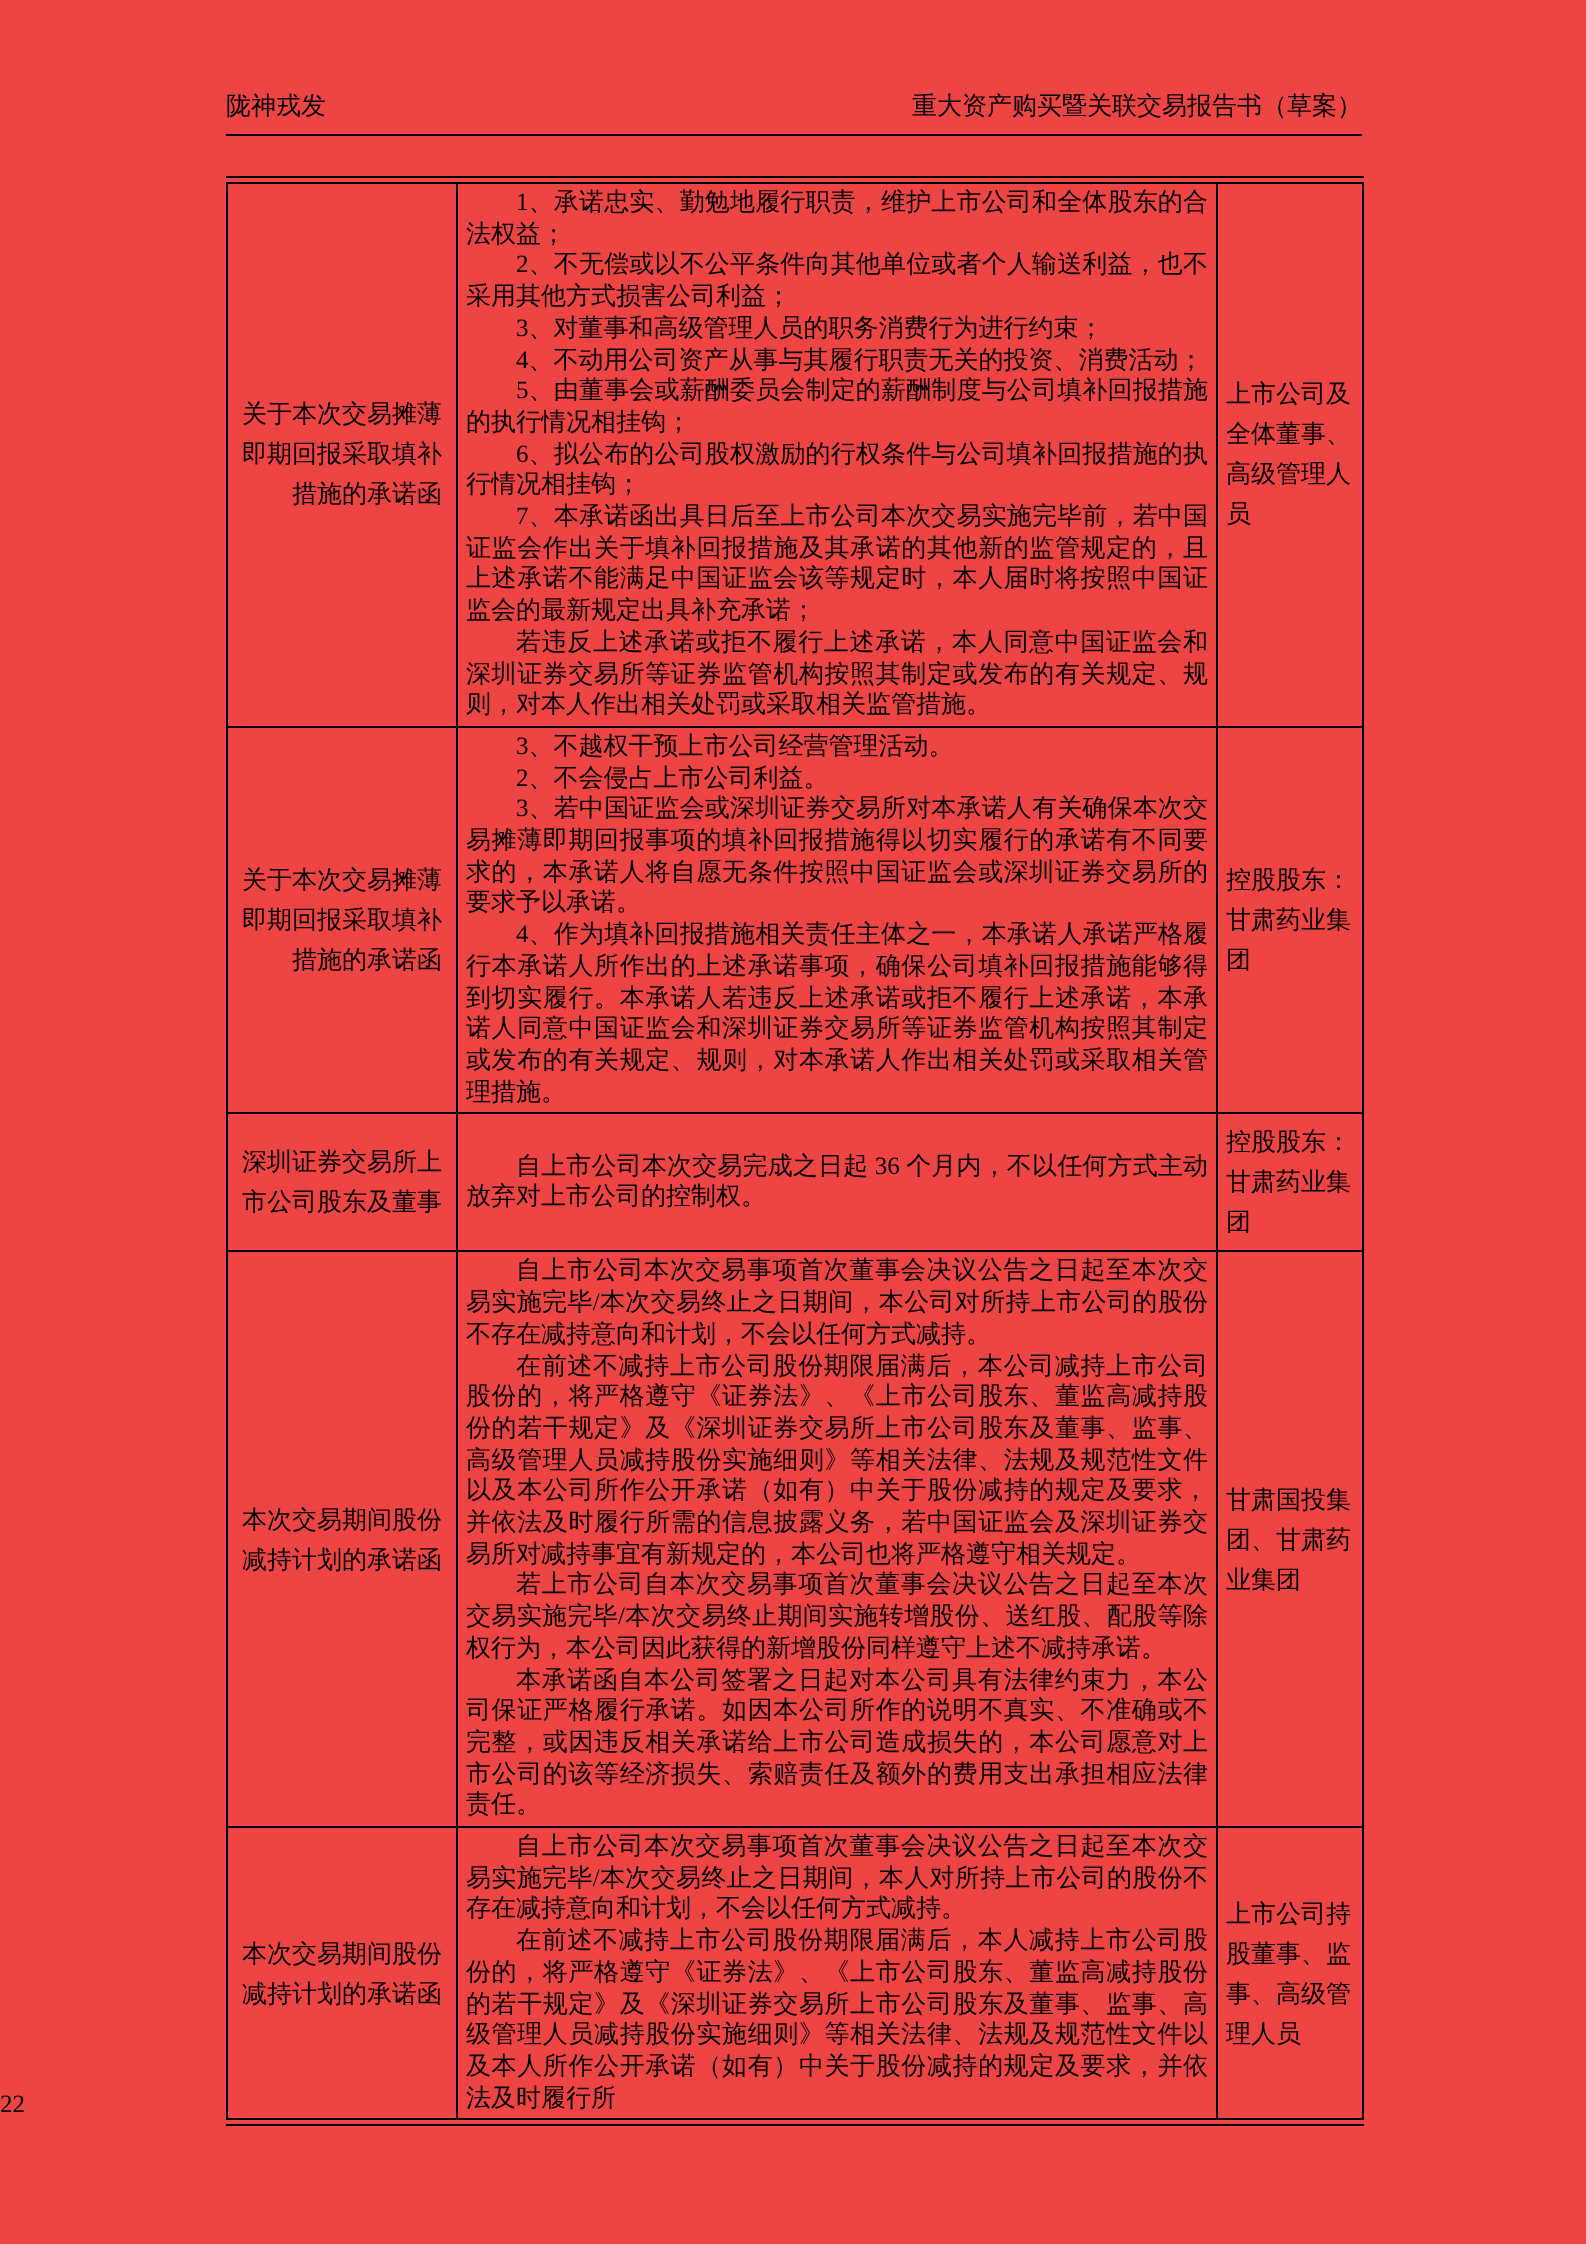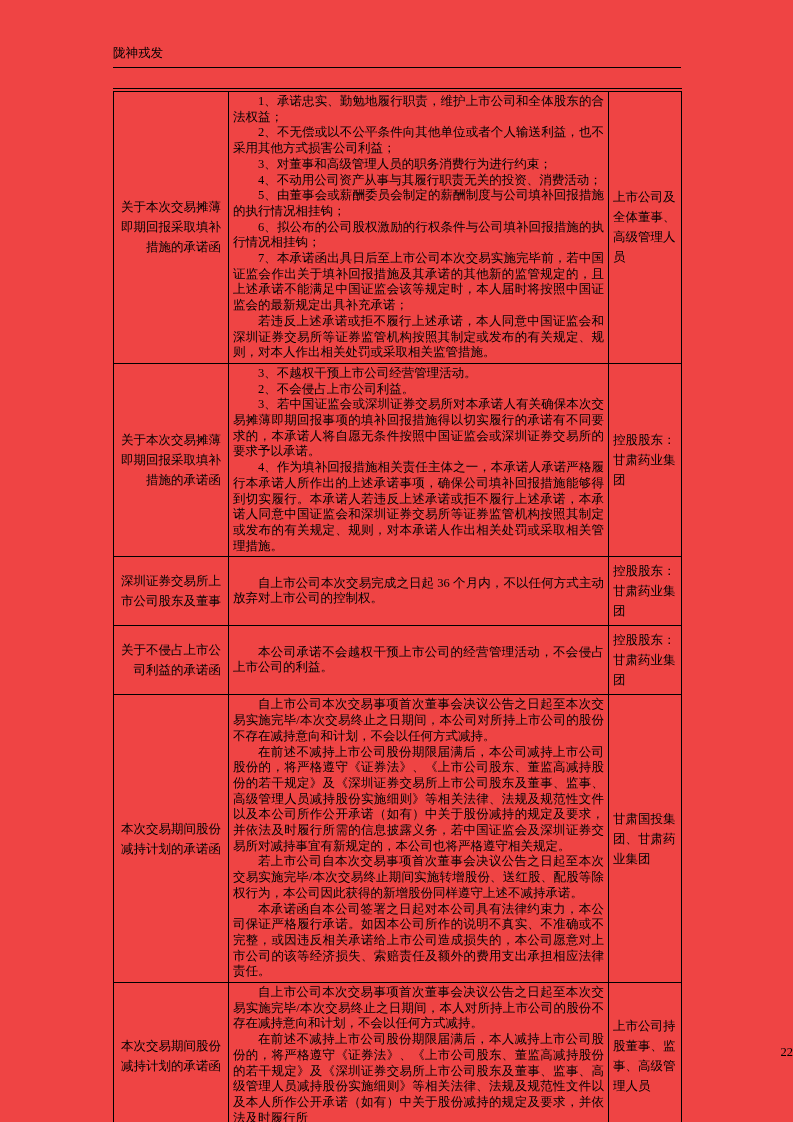--- a/index.html
+++ b/index.html
@@ -63,31 +63,32 @@
     width: 73px;
     text-align: left;
     line-height: 20px;
     padding: 4px 4px;
   }
   .footer {
     position: absolute;
     left: 0;
     right: 0;
     bottom: 62px;
-    text-align: right;
+    text-align: left;
     font-size: 12.5px;
   }
 </style>
 </head>
 <body>
 
 <div class="page">
 
   <div class="header">
     <span>陇神戎发</span>
+    <span>重大资产购买暨关联交易报告书（草案）</span>
   </div>
 
   <table class="commitments">
     <tbody>
       <tr>
         <td class="c1">关于本次交易摊薄即期回报采取填补措施的承诺函</td>
         <td class="c2">
             <p>1、承诺忠实、勤勉地履行职责，维护上市公司和全体股东的合法权益；</p>
             <p>2、不无偿或以不公平条件向其他单位或者个人输送利益，也不采用其他方式损害公司利益；</p>
             <p>3、对董事和高级管理人员的职务消费行为进行约束；</p>
@@ -110,27 +111,20 @@
         <td class="c3">控股股东：甘肃药业集团</td>
       </tr>
       <tr>
         <td class="c1">深圳证券交易所上市公司股东及董事</td>
         <td class="c2">
             <p>自上市公司本次交易完成之日起 36 个月内，不以任何方式主动放弃对上市公司的控制权。</p>
           </td>
         <td class="c3">控股股东：甘肃药业集团</td>
       </tr>
       <tr>
-        <td class="c1">关于不侵占上市公司利益的承诺函</td>
-        <td class="c2">
-            <p>本公司承诺不会越权干预上市公司的经营管理活动，不会侵占上市公司的利益。</p>
-          </td>
-        <td class="c3">控股股东：甘肃药业集团</td>
-      </tr>
-      <tr>
         <td class="c1">本次交易期间股份减持计划的承诺函</td>
         <td class="c2">
             <p>自上市公司本次交易事项首次董事会决议公告之日起至本次交易实施完毕/本次交易终止之日期间，本公司对所持上市公司的股份不存在减持意向和计划，不会以任何方式减持。</p>
             <p>在前述不减持上市公司股份期限届满后，本公司减持上市公司股份的，将严格遵守《证券法》、《上市公司股东、董监高减持股份的若干规定》及《深圳证券交易所上市公司股东及董事、监事、高级管理人员减持股份实施细则》等相关法律、法规及规范性文件以及本公司所作公开承诺（如有）中关于股份减持的规定及要求，并依法及时履行所需的信息披露义务，若中国证监会及深圳证券交易所对减持事宜有新规定的，本公司也将严格遵守相关规定。</p>
             <p>若上市公司自本次交易事项首次董事会决议公告之日起至本次交易实施完毕/本次交易终止期间实施转增股份、送红股、配股等除权行为，本公司因此获得的新增股份同样遵守上述不减持承诺。</p>
             <p>本承诺函自本公司签署之日起对本公司具有法律约束力，本公司保证严格履行承诺。如因本公司所作的说明不真实、不准确或不完整，或因违反相关承诺给上市公司造成损失的，本公司愿意对上市公司的该等经济损失、索赔责任及额外的费用支出承担相应法律责任。</p>
           </td>
         <td class="c3">甘肃国投集团、甘肃药业集团</td>
       </tr>
       <tr>

